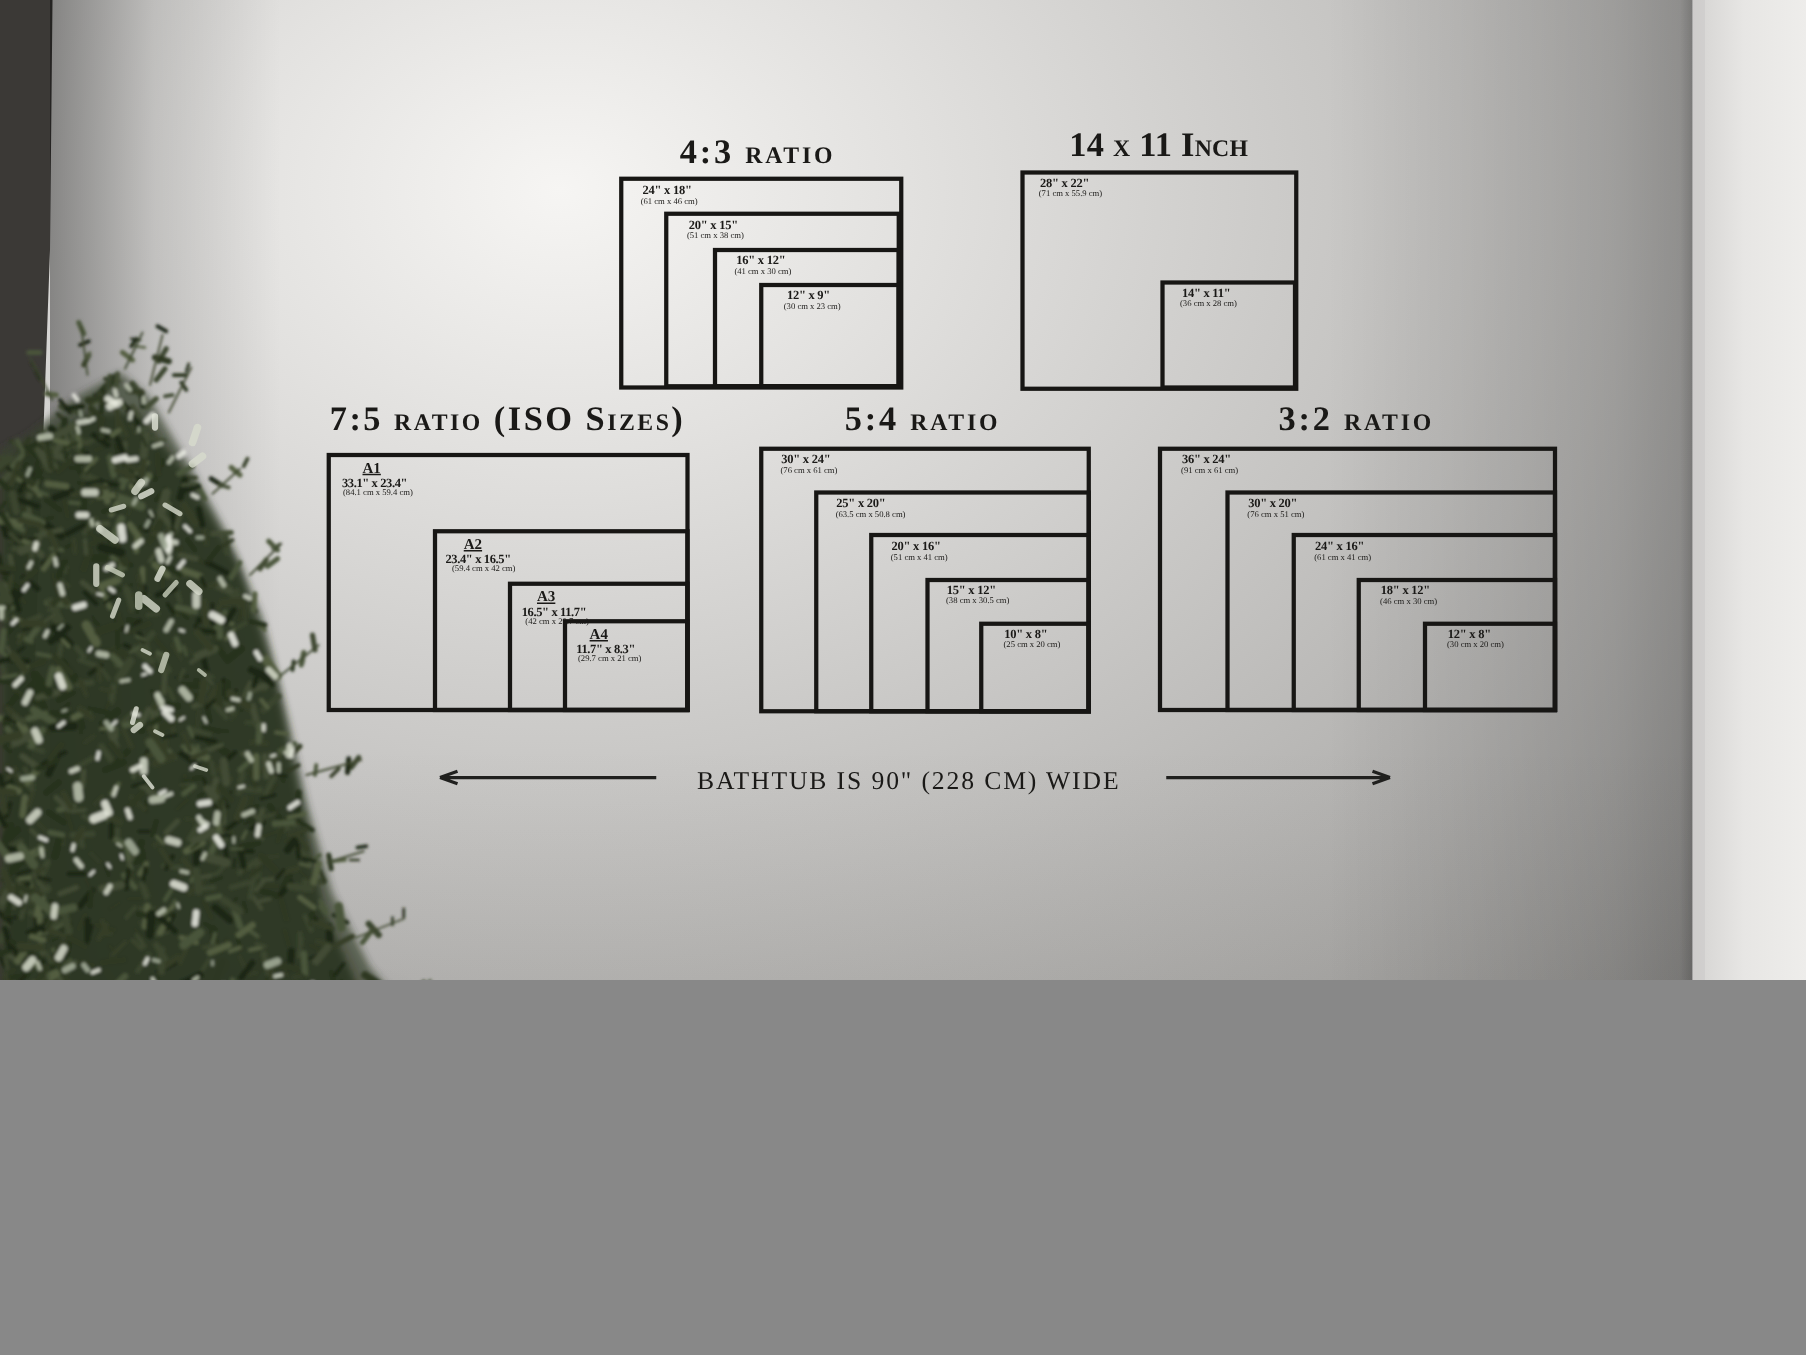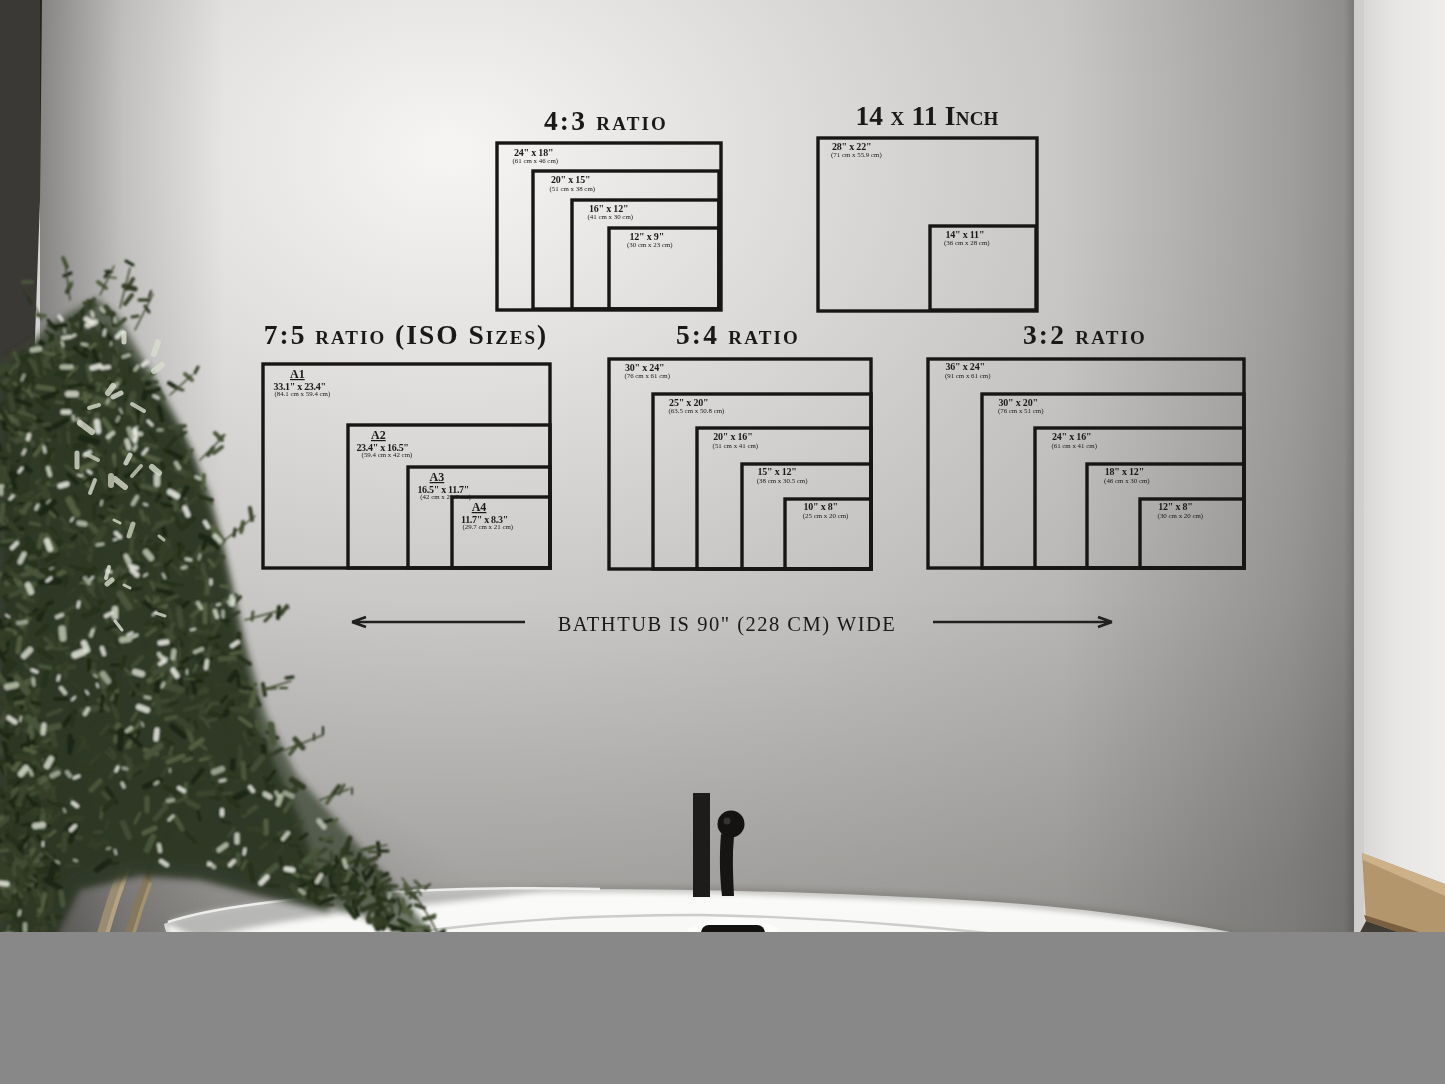--- a/index.html
+++ b/index.html
@@ -1,16 +1,16 @@
 <!DOCTYPE html>
 <html><head>
 <meta charset="utf-8">
 <style>
   html,body{margin:0;padding:0;background:#888;}
-  #stage{width:1445px;height:932px;position:relative;overflow:hidden;font-family:"Liberation Serif",serif;}
+  #stage{width:1445px;height:784px;position:relative;overflow:hidden;font-family:"Liberation Serif",serif;}
   svg{display:block;}
   text{font-family:"Liberation Serif",serif;fill:#1a1917;}
 </style>
 </head>
 <body>
 <div id="stage">
 <svg width="1445" height="1084" viewBox="0 0 1445 1084">
 <defs>
   <radialGradient id="wallGrad" cx="0.31" cy="0.14" r="0.88">
     <stop offset="0" stop-color="#f6f5f3"></stop>

